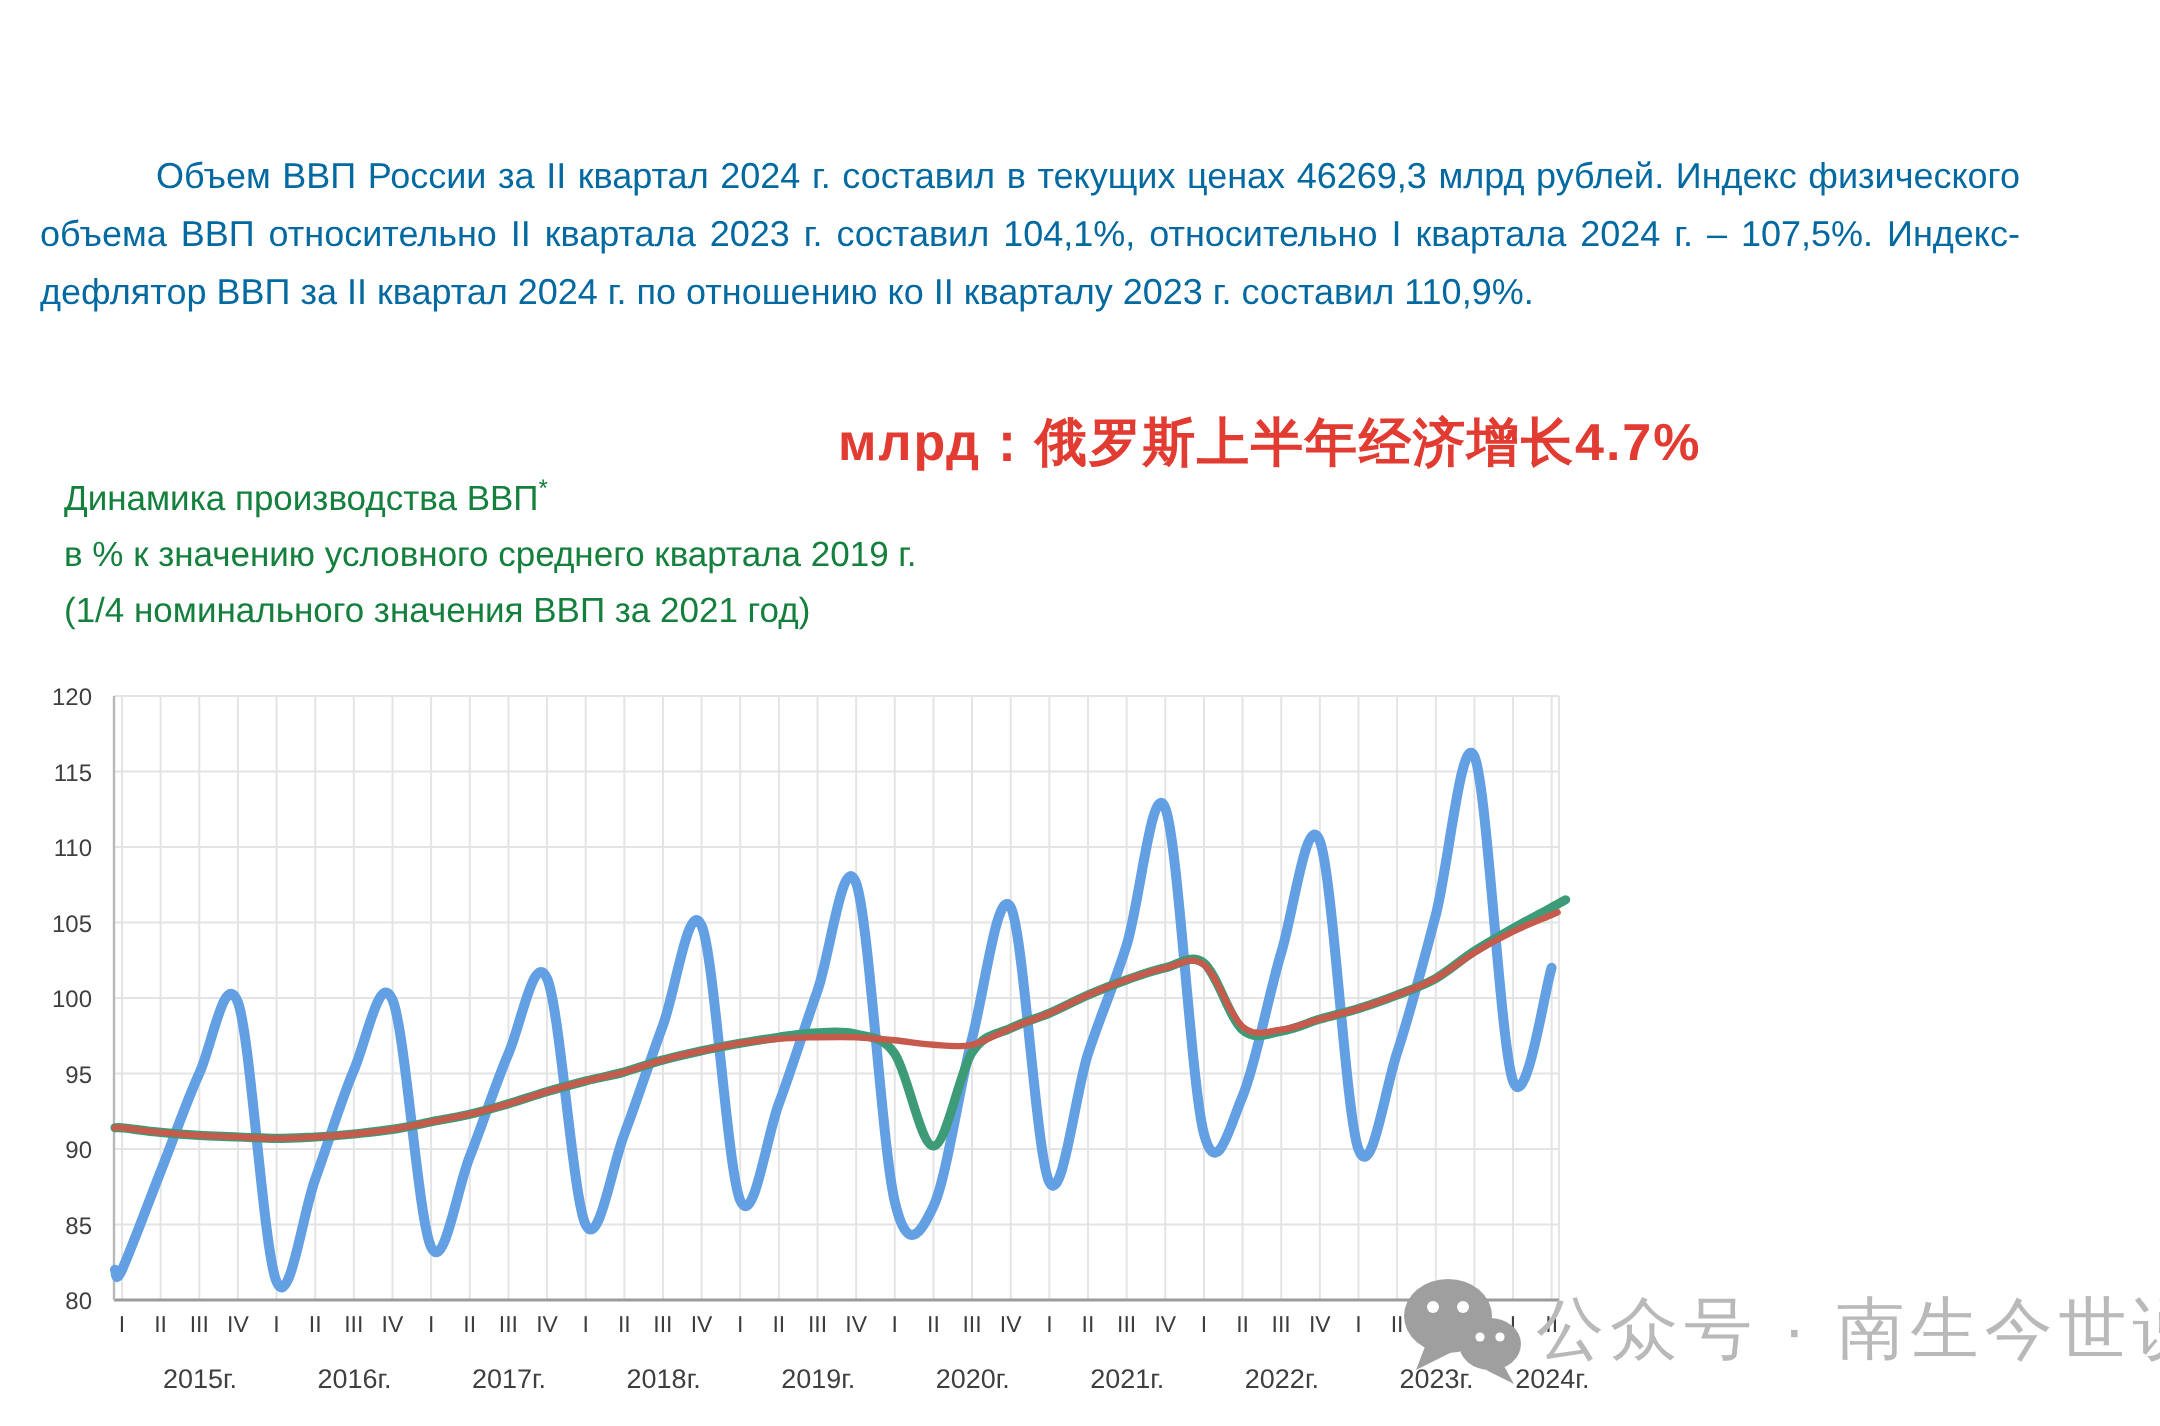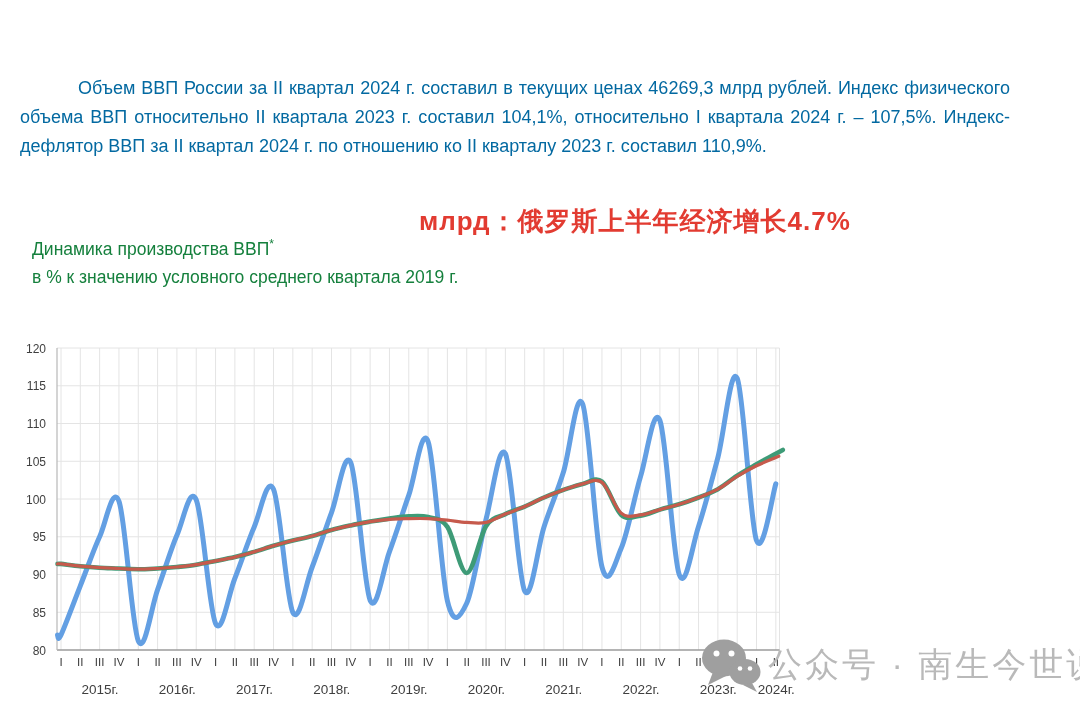--- a/index.html
+++ b/index.html
@@ -25,20 +25,21 @@
 
   <div class="doc">
     <p>Объем ВВП России за II квартал 2024 г. составил в текущих ценах 46269,3 млрд рублей. Индекс физического объема ВВП относительно II квартала 2023 г. составил 104,1%, относительно I квартала 2024 г. – 107,5%. Индекс-дефлятор ВВП за II квартал 2024 г. по отношению ко II кварталу 2023 г. составил 110,9%.</p>
   </div>
 
   <div class="cn-note">млрд：俄罗斯上半年经济增长4.7%</div>
 
   <div class="chart-title">
     <div><span>Динамика производства ВВП</span><sup>*</sup></div>
     <div>в % к значению условного среднего квартала 2019 г.</div>
+    <div>(1/4 номинального значения ВВП за 2021 год)</div>
   </div>
 
   <svg id="chart-svg" width="1080" height="713" viewBox="0 0 1080 713">
       <line x1="61" y1="348" x2="61" y2="650" stroke="#e4e4e4" stroke-width="1"></line>
       <line x1="80.32" y1="348" x2="80.32" y2="650" stroke="#e4e4e4" stroke-width="1"></line>
       <line x1="99.64" y1="348" x2="99.64" y2="650" stroke="#e4e4e4" stroke-width="1"></line>
       <line x1="118.96000000000001" y1="348" x2="118.96000000000001" y2="650" stroke="#e4e4e4" stroke-width="1"></line>
       <line x1="138.28" y1="348" x2="138.28" y2="650" stroke="#e4e4e4" stroke-width="1"></line>
       <line x1="157.6" y1="348" x2="157.6" y2="650" stroke="#e4e4e4" stroke-width="1"></line>
       <line x1="176.92000000000002" y1="348" x2="176.92000000000002" y2="650" stroke="#e4e4e4" stroke-width="1"></line>

